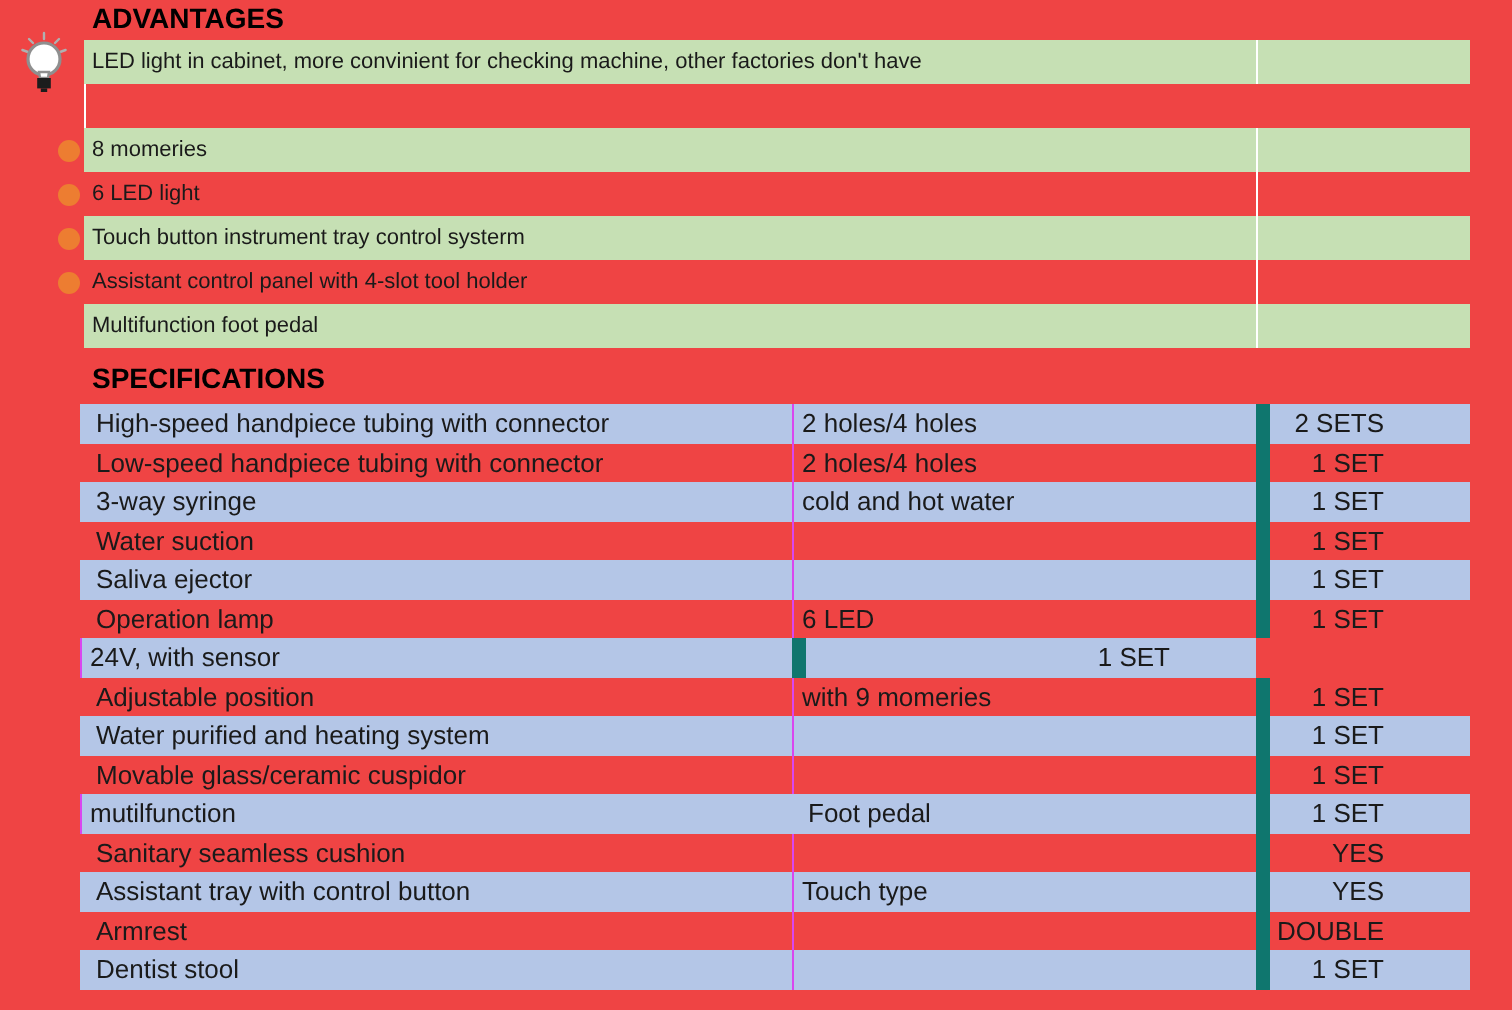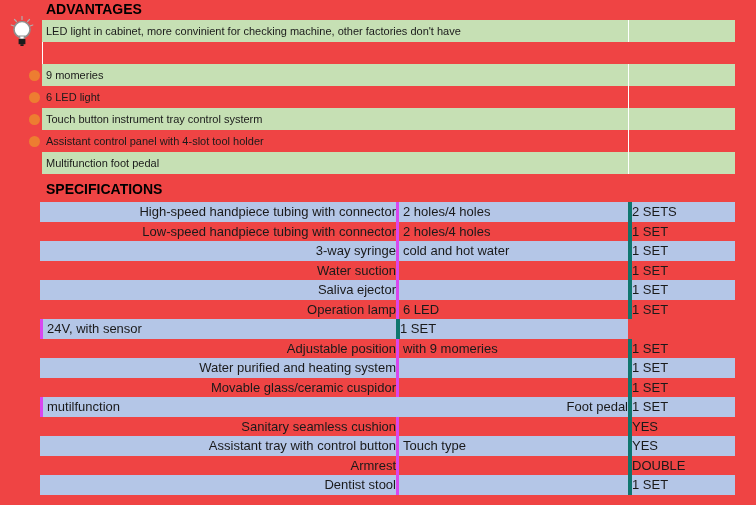--- a/index.html
+++ b/index.html
@@ -16,23 +16,23 @@
   .adv-row .main{padding-left:4px;}
   .adv-row .extra{border-left:1px solid #fff;}
   .adv-row.hl .cell{background:var(--green);}
   .icon-slot{height:22px;display:flex;align-items:center;justify-content:flex-end;}
   .dot{width:11px;height:11px;border-radius:50%;background:var(--orange);margin-right:2px;}
 
   
   #spec-rows{position:absolute;left:40px;top:202px;width:695px;}
   .spec-row{display:grid;grid-template-columns:356px 232px 107px;height:19.5px;}
   .spec-row .cell{height:19.5px;line-height:19.5px;font-size:13px;white-space:nowrap;overflow:hidden;}
-  .spec-row .c1{padding-left:8px;text-align:right;}
-  .spec-row .c2{padding-left:4px;border-left:3px solid #d946ef;}
-  .spec-row .c3{padding-right:31px;border-left:4px solid #0f766e;}
+  .spec-row .c1{padding-left:8px;}
+  .spec-row .c2{padding-left:4px;border-left:1px solid #d946ef;}
+  .spec-row .c3{text-align:right;padding-right:43px;border-left:7px solid #0f766e;}
   .spec-row.hl .cell{background:var(--blue);}
 
   
   #bulb{position:absolute;left:9px;top:15px;}
 </style>
 </head>
 <body>
 
 <div id="page">
 
@@ -45,21 +45,21 @@
         <div class="cell extra"></div>
       </div>
       <div class="adv-row">
         <div class="icon-slot"></div>
         <div class="cell extra"></div>
       </div>
       <div class="adv-row hl">
         <div class="icon-slot">
           <span class="dot"></span>
         </div>
-        <div class="cell main">9 momeries</div>
+        <div class="cell main">8 momeries</div>
         <div class="cell extra"></div>
       </div>
       <div class="adv-row">
         <div class="icon-slot">
           <span class="dot"></span>
         </div>
         <div class="cell main">6 LED light</div>
         <div class="cell extra"></div>
       </div>
       <div class="adv-row hl">

